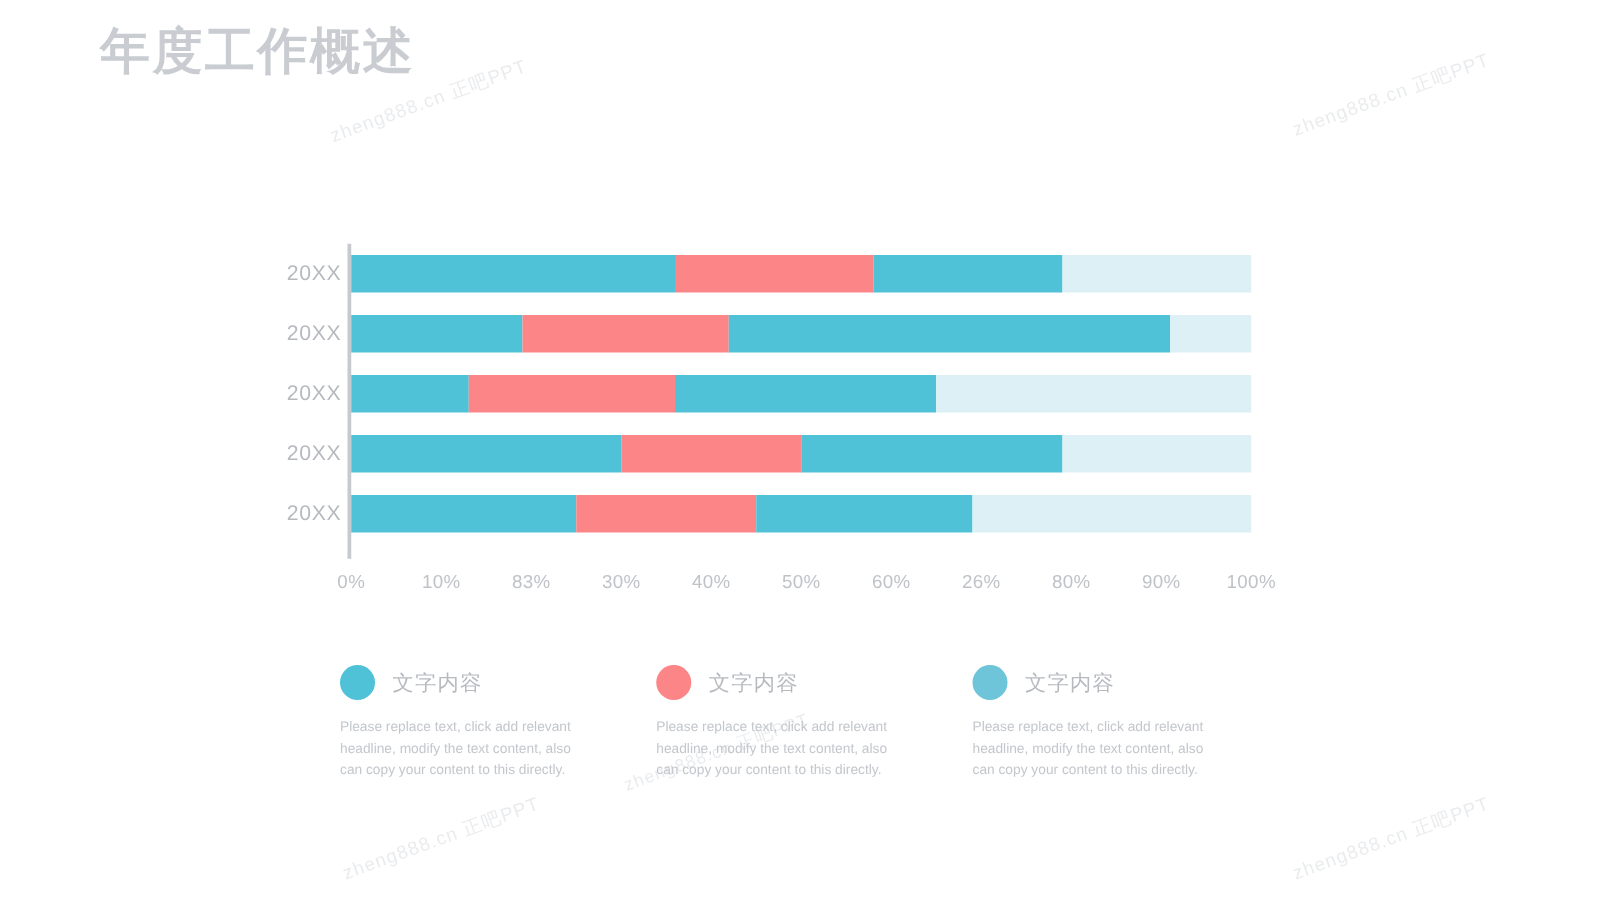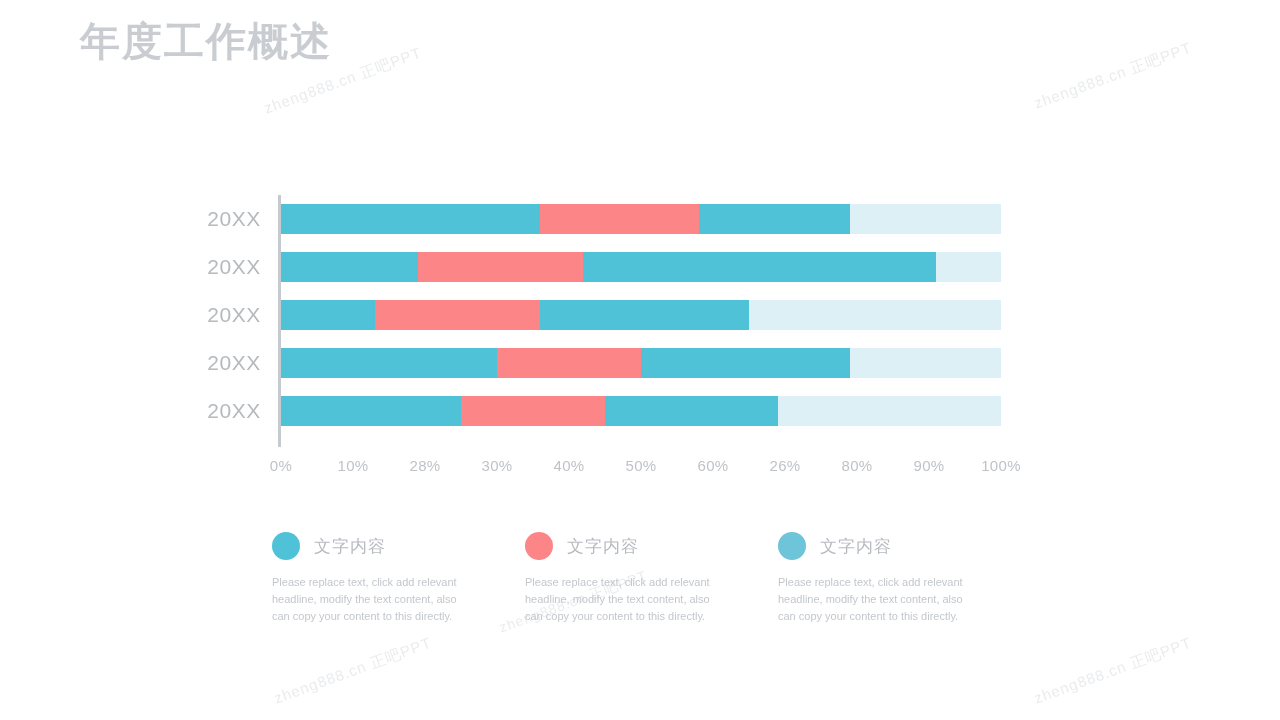--- a/index.html
+++ b/index.html
@@ -69,23 +69,23 @@
   }
   .cat-col {
     position: absolute;
     left: 195px;
     top: 0;
     width: 78px;
   }
   .cat-label {
     height: 48px;
     line-height: 48px;
-    text-align: center;
+    text-align: right;
     color: #b6babf;
-    font-size: 21px;
+    font-size: 17px;
     letter-spacing: .5px;
     font-family: "Liberation Sans", sans-serif;
   }
   .axis-line {
     position: absolute;
     left: 278px;
     top: 0;
     width: 3px;
     height: 252px;
     background: #c6c9cd;
@@ -227,21 +227,21 @@
           <div class="seg" style="width: 25%; background: rgb(79, 194, 215);"></div>
           <div class="seg" style="width: 20%; background: rgb(252, 133, 136);"></div>
           <div class="seg" style="width: 24%; background: rgb(79, 194, 215);"></div>
           <div class="seg" style="width: 31%; background: rgb(221, 240, 245);"></div>
         </div>
       </div>
     </div>
   <div class="x-axis">
       <span class="tick" style="left: 0%;">0%</span>
       <span class="tick" style="left: 10%;">10%</span>
-      <span class="tick" style="left: 20%;">28%</span>
+      <span class="tick" style="left: 20%;">83%</span>
       <span class="tick" style="left: 30%;">30%</span>
       <span class="tick" style="left: 40%;">40%</span>
       <span class="tick" style="left: 50%;">50%</span>
       <span class="tick" style="left: 60%;">60%</span>
       <span class="tick" style="left: 70%;">26%</span>
       <span class="tick" style="left: 80%; text-align: center;">80%</span>
       <span class="tick" style="left: 90%;">90%</span>
       <span class="tick" style="left: 100%;">100%</span>
     </div>
 </div>

